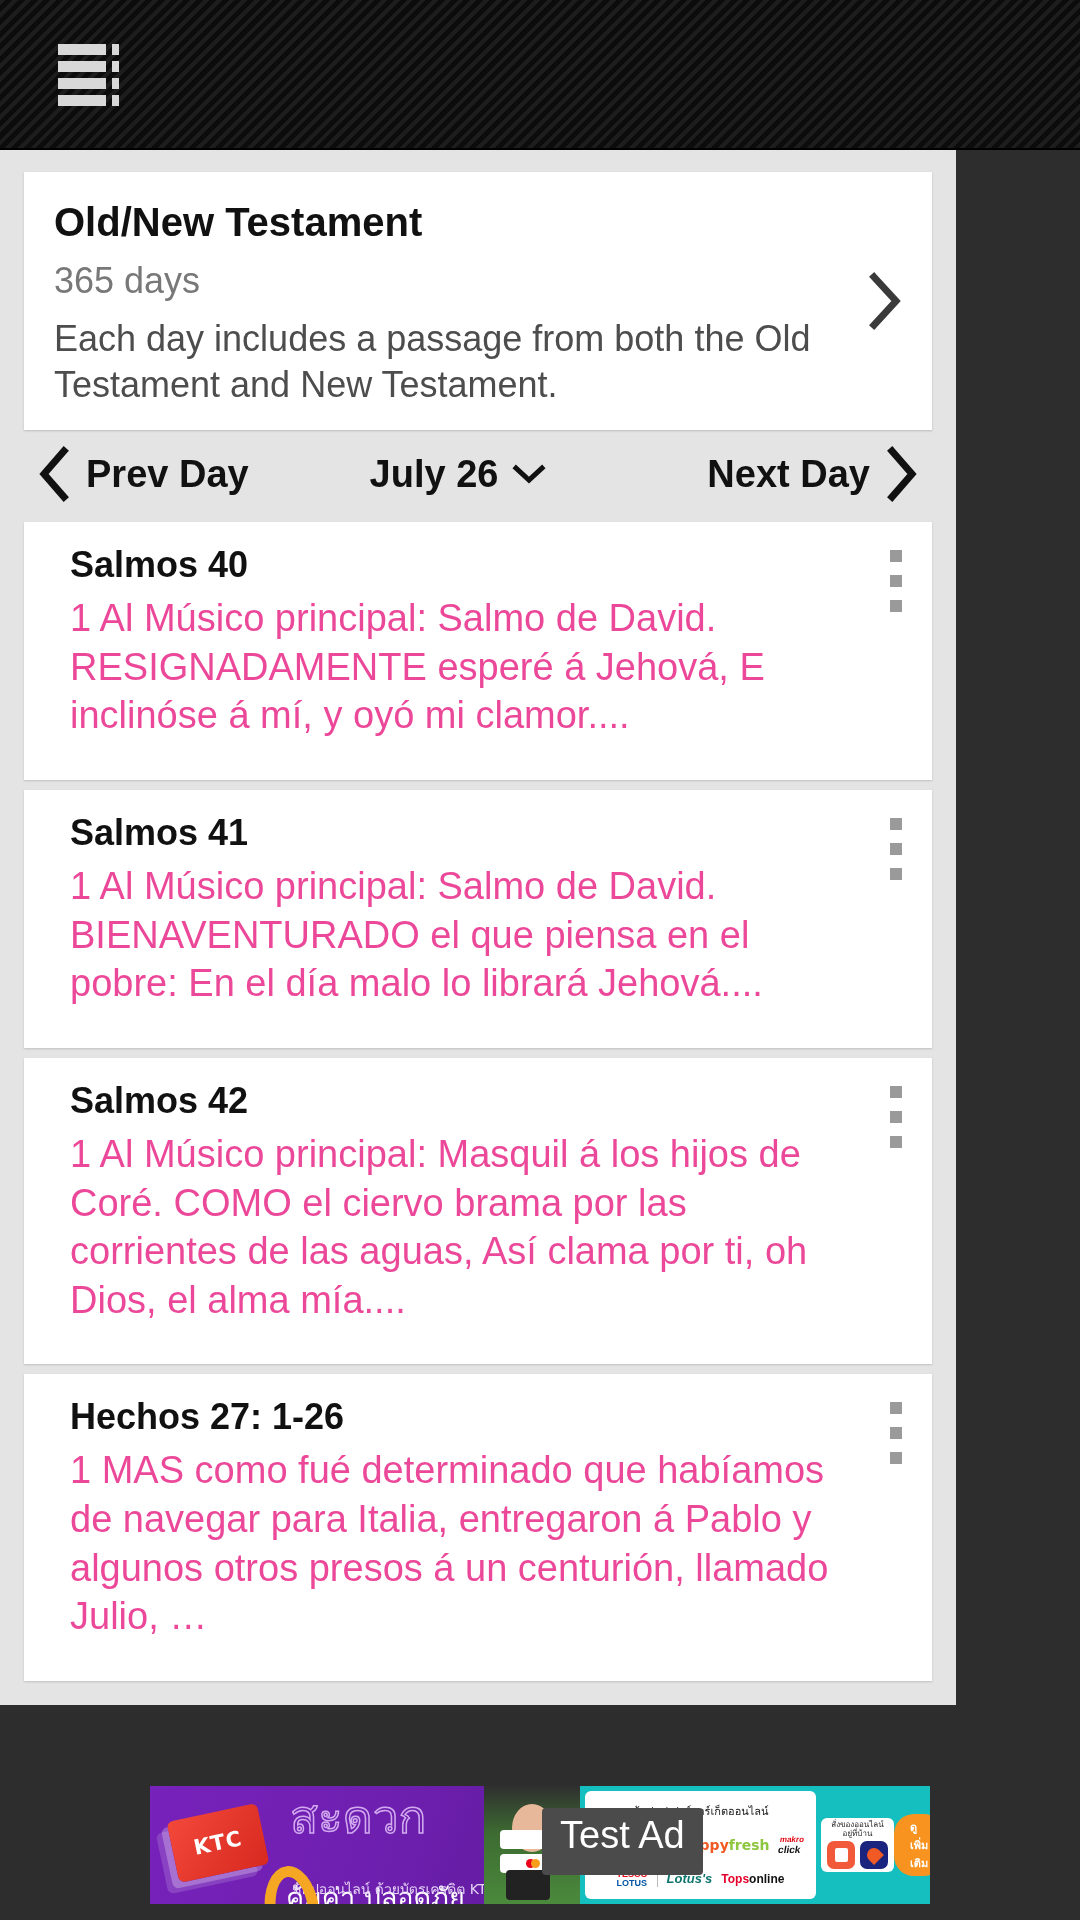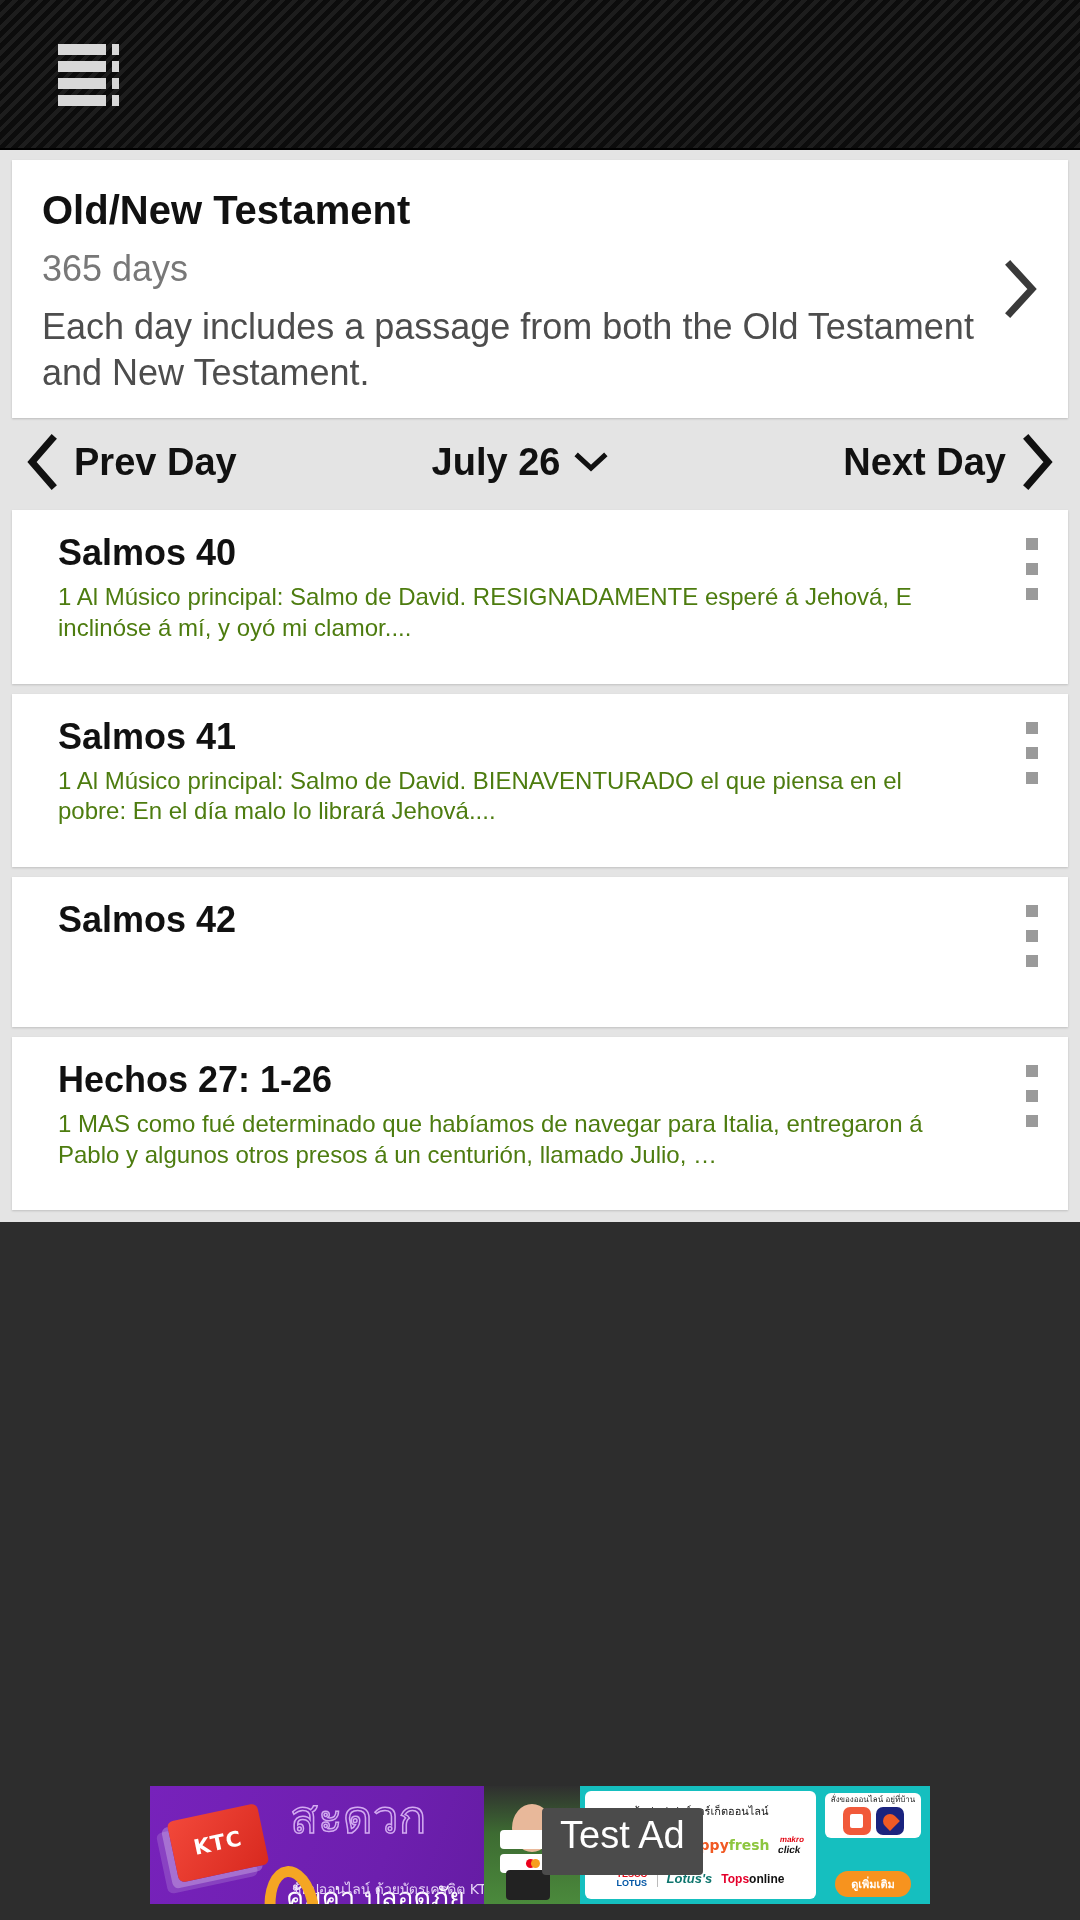--- a/index.html
+++ b/index.html
@@ -38,23 +38,23 @@
     width:100%; text-align:center;
     font-size:78px; font-weight:bold; font-style:italic;
     color:#f58220;
     letter-spacing:-1px;
     font-family:"DejaVu Sans", sans-serif;
     text-shadow:2px 2px 0 rgba(0,0,0,0.4);
   }
 
   
   .page {
-    width:1080px;
+    width:956px;
     background:#e4e4e4;
-    padding:2px;
+    padding:14px;
   }
 
   
   .plan-card {
     position:relative;
     margin:8px 10px 0 10px;
     background:#ffffff;
     padding:26px 30px 22px 30px;
     box-shadow:0 1px 2px rgba(0,0,0,0.18);
   }
@@ -102,21 +102,21 @@
     padding:22px 92px 40px 46px;
     min-height:150px;
     box-shadow:0 1px 2px rgba(0,0,0,0.16);
   }
   .passage-card:first-child { margin-top:4px; }
   .passage-ref {
     font-size:36px; font-weight:bold; color:#111;
     margin-bottom:8px;
   }
   .passage-text {
-    font-size:24px; color:#4d7c0f; line-height:1.28;
+    font-size:38px; color:#ec4899; line-height:1.28;
   }
   .kebab {
     position:absolute; right:28px; top:26px;
     display:flex; flex-direction:column; gap:9px;
   }
   .kebab span {
     width:16px; height:16px; background:#9a9a9a;
     border:2px solid #ffffff; display:block;
   }
 
@@ -233,21 +233,21 @@
   .logo-tesco { font-size:9px; font-weight:bold; color:#e30613; line-height:1; }
   .logo-tesco span { color:#0055a5; display:block; }
   .logo-lotus { font-size:13px; font-weight:bold; color:#0f766e; font-style:italic; }
   .logo-tops { font-size:12px; font-weight:bold; }
   .logo-tops .t { color:#e4002b; }
   .logo-tops .o { color:#111; }
   .divider-v { width:1px; height:16px; background:#bbb; }
 
   .app-box {
     width:104px; height:100%;
-    display:flex; flex-direction:column; align-items:center;
+    display:flex; flex-direction:row; align-items:center;
     justify-content:space-between; padding:2px 0;
   }
   .app-card {
     background:#fff; border-radius:6px; padding:3px 6px;
     display:flex; flex-direction:column; align-items:center; gap:2px;
   }
   .app-card .cap { font-size:8px; color:#222; line-height:1.1; text-align:center; }
   .app-icons { display:flex; gap:5px; }
   .app-icons .ic { width:28px; height:28px; border-radius:7px; display:flex; align-items:center; justify-content:center; }
   .ic-orange { background:#f1593a; }
@@ -351,20 +351,21 @@
         <div class="passage-text">1 Al Músico principal: Salmo de David. BIENAVENTURADO el que piensa en el pobre: En el día malo lo librará Jehová....</div>
         <div class="kebab">
           <span></span>
             <span></span>
             <span></span>
         </div>
       </div>
 
       <div class="passage-card">
         <div class="passage-ref">Salmos 42</div>
+        <div class="passage-text">1 Al Músico principal: Masquil á los hijos de Coré. COMO el ciervo brama por las corrientes de las aguas, Así clama por ti, oh Dios, el alma mía....</div>
         <div class="kebab">
           <span></span>
             <span></span>
             <span></span>
         </div>
       </div>
 
       <div class="passage-card">
         <div class="passage-ref">Hechos 27: 1-26</div>
         <div class="passage-text">1 MAS como fué determinado que habíamos de navegar para Italia, entregaron á Pablo y algunos otros presos á un centurión, llamado Julio, …</div>

